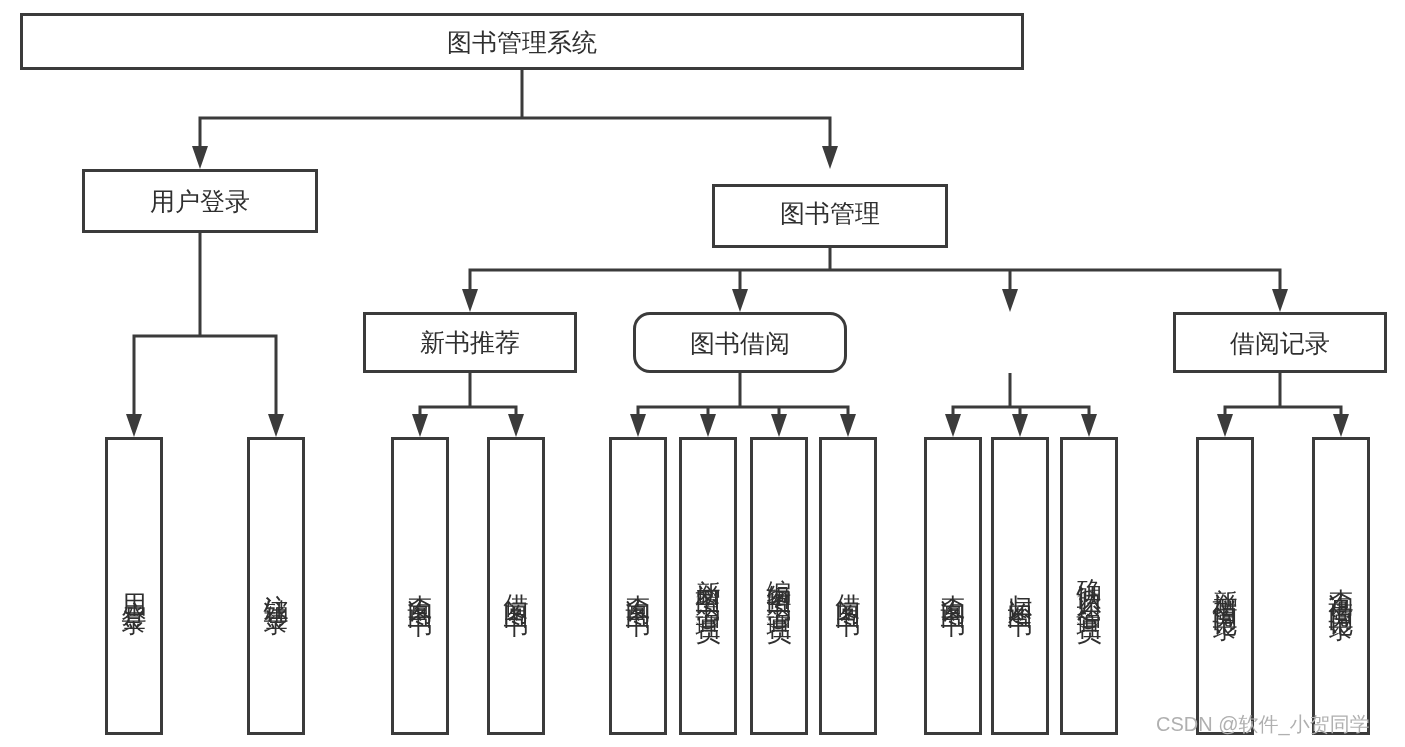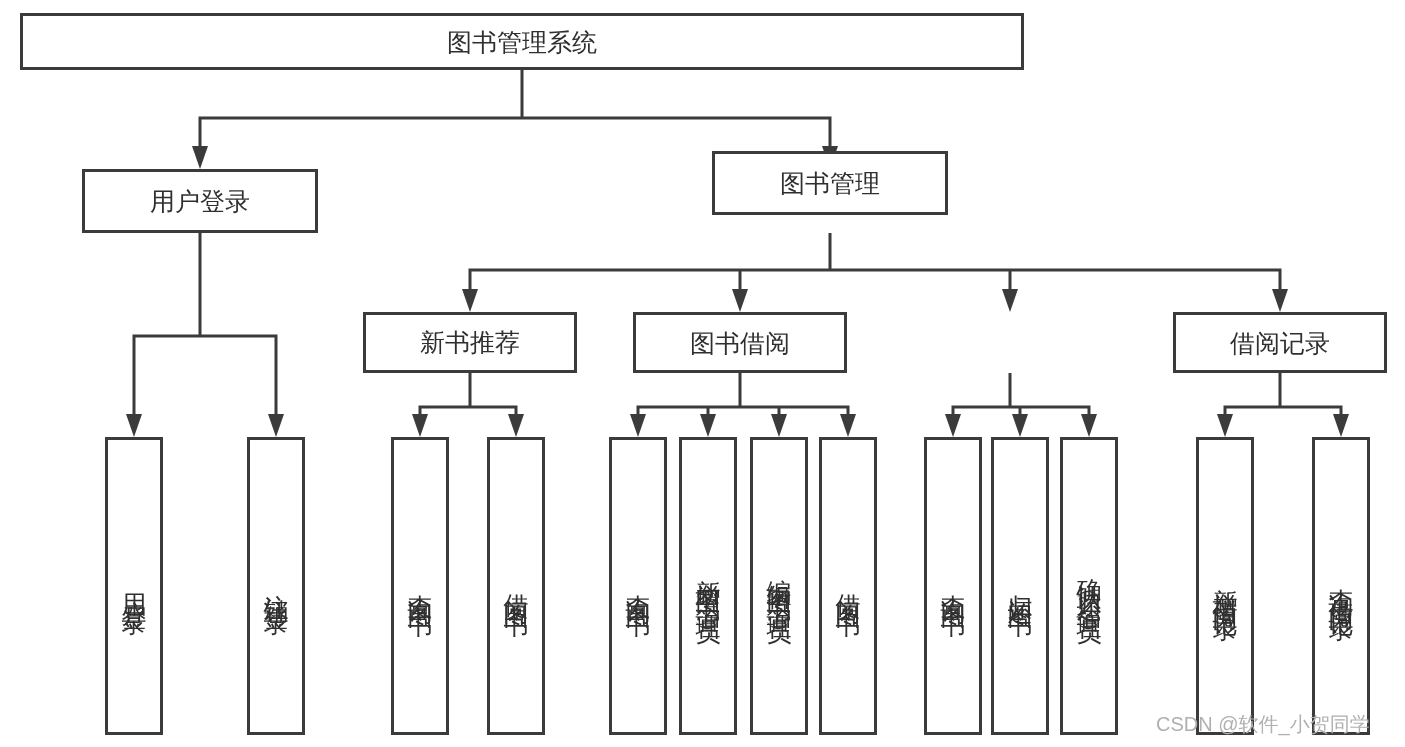--- a/index.html
+++ b/index.html
@@ -41,23 +41,23 @@
     writing-mode: vertical-rl;
     -webkit-writing-mode: vertical-rl;
     text-orientation: mixed;
     letter-spacing: 6px;
     line-height: 1;
     white-space: nowrap;
   }
   
   .n-root     { left: 20px;   top: 13px;  width: 1004px; height: 57px; }
   .n-login    { left: 82px;   top: 169px; width: 236px;  height: 64px; }
-  .n-mgmt     { left: 712px;  top: 151px; width: 236px;  height: 64px; }
+  .n-mgmt     { left: 712px;  top: 184px; width: 236px;  height: 64px; font-family: Liberation Mono, monospace; }
   .n-newbook  { left: 363px;  top: 312px; width: 214px;  height: 61px; font-family: Liberation Serif, serif; }
-  .n-borrow   { left: 633px;  top: 312px; width: 214px;  height: 61px; }
+  .n-borrow   { left: 633px;  top: 312px; width: 214px;  height: 61px; border-radius: 17px; }
   .n-current  { left: 903px;  top: 312px; width: 214px;  height: 61px; }
   .n-records  { left: 1173px; top: 312px; width: 214px;  height: 61px; }
   .leaf       { top: 437px; width: 58px; height: 298px; }
   .n-leaf-user-login  { left: 105px; }
   .n-leaf-logout      { left: 247px; }
   .n-leaf-nb-query    { left: 391px; }
   .n-leaf-nb-borrow   { left: 487px; }
   .n-leaf-bb-query    { left: 609px; }
   .n-leaf-bb-add      { left: 679px; }
   .n-leaf-bb-edit     { left: 750px; }

